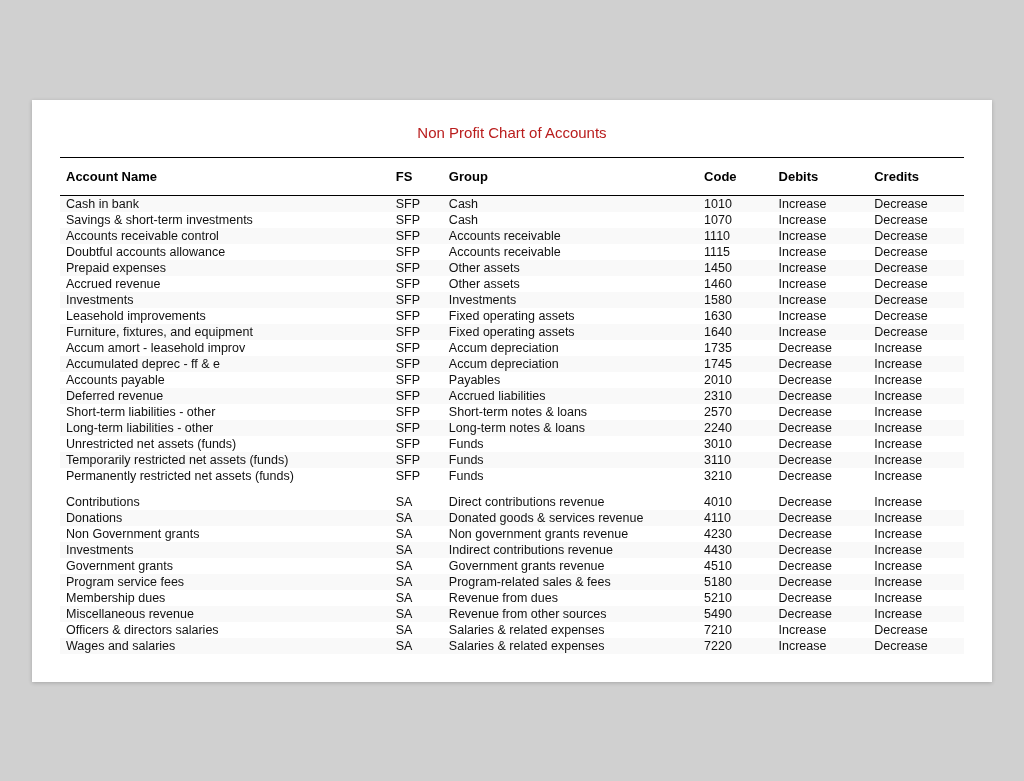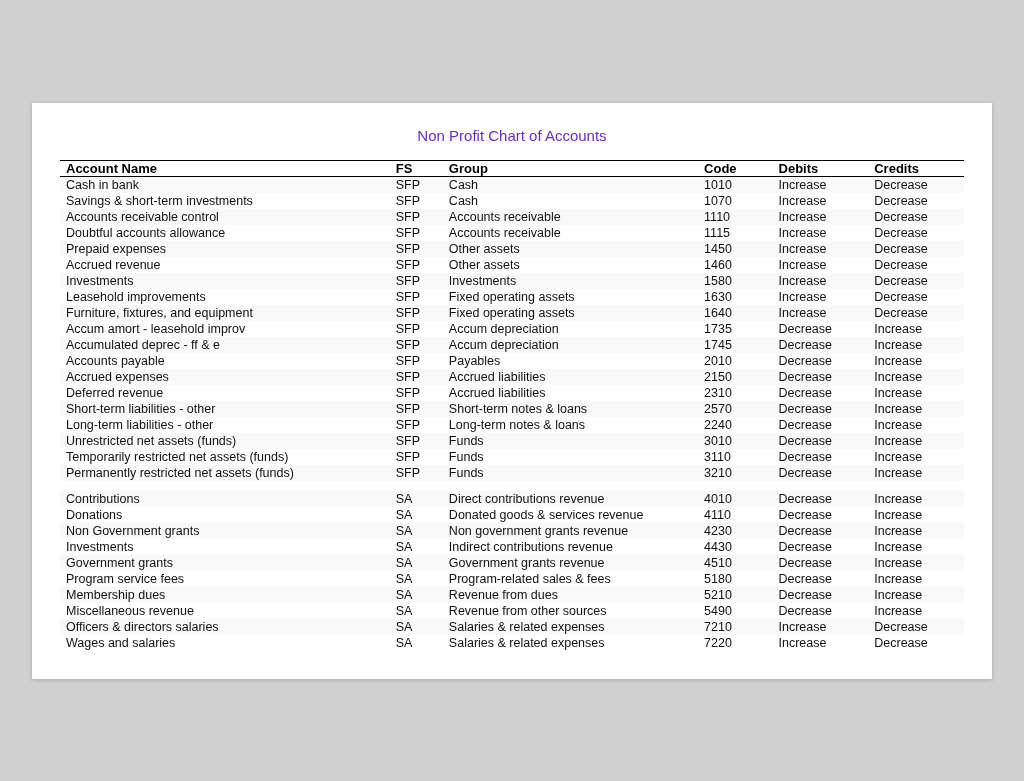--- a/index.html
+++ b/index.html
@@ -16,31 +16,31 @@
       background: #fff;
       width: 960px;
       padding: 24px 28px 28px 28px;
       box-shadow: 0 1px 4px rgba(0,0,0,0.2);
     }
     .page-title {
       text-align: center;
       font-size: 15px;
       font-weight: normal;
       margin-bottom: 16px;
-      color: #6d28d9;
+      color: #b91c1c;
     }
     table {
       width: 100%;
       border-collapse: collapse;
     }
     th {
       text-align: left;
       font-weight: bold;
       font-size: 13px;
-      padding: 0 6px;
+      padding: 11px 6px;
       border-bottom: 1px solid #000;
       border-top: 1px solid #000;
     }
     td {
       padding: 1px 6px;
       font-size: 12.5px;
       color: #111;
     }
     tr.spacer td {
       height: 10px;
@@ -160,28 +160,20 @@
         </tr>
         <tr>
           <td class="col-name">Accounts payable</td>
           <td class="col-fs">SFP</td>
           <td class="col-group">Payables</td>
           <td class="col-code">2010</td>
           <td class="col-debit">Decrease</td>
           <td class="col-credit">Increase</td>
         </tr>
         <tr>
-          <td class="col-name">Accrued expenses</td>
-          <td class="col-fs">SFP</td>
-          <td class="col-group">Accrued liabilities</td>
-          <td class="col-code">2150</td>
-          <td class="col-debit">Decrease</td>
-          <td class="col-credit">Increase</td>
-        </tr>
-        <tr>
           <td class="col-name">Deferred revenue</td>
           <td class="col-fs">SFP</td>
           <td class="col-group">Accrued liabilities</td>
           <td class="col-code">2310</td>
           <td class="col-debit">Decrease</td>
           <td class="col-credit">Increase</td>
         </tr>
         <tr>
           <td class="col-name">Short-term liabilities - other</td>
           <td class="col-fs">SFP</td>

